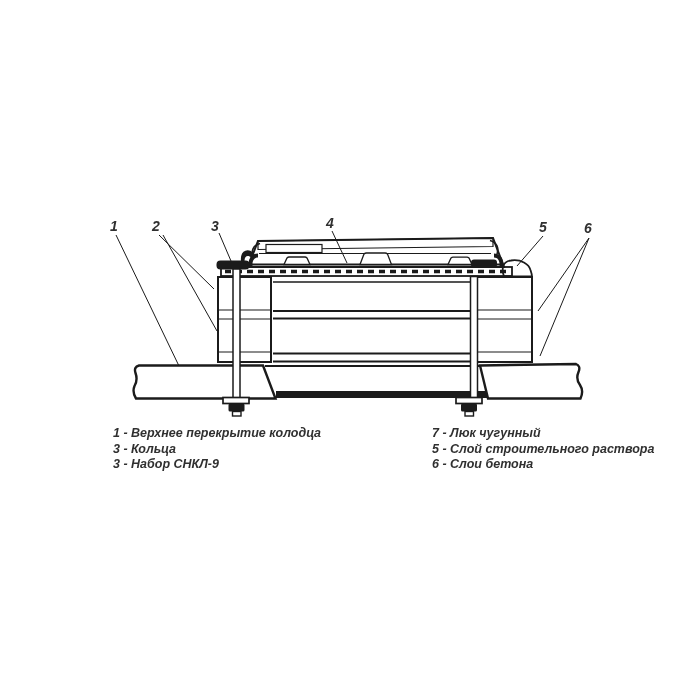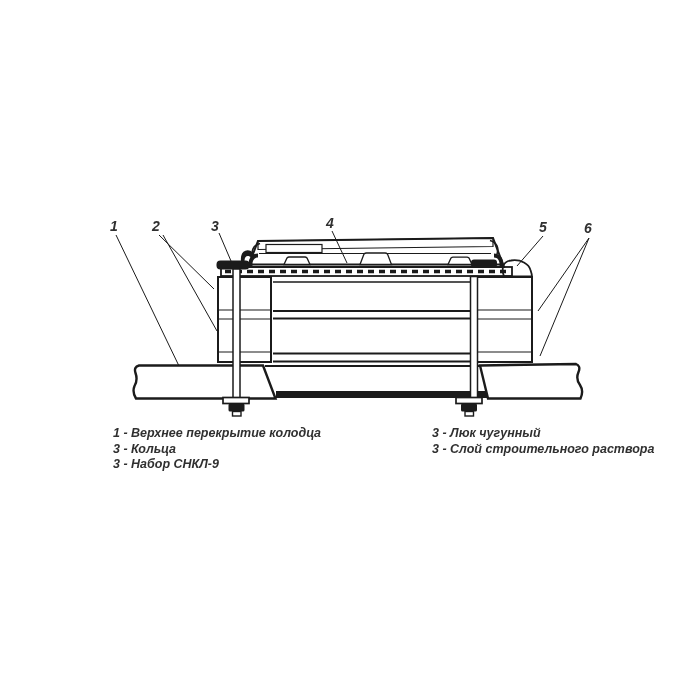--- a/index.html
+++ b/index.html
@@ -148,18 +148,19 @@
     </g>
   </svg>
 
   <div class="legend">
     <div class="legend-col legend-col-left">
       <div class="legend-item">1 - Верхнее перекрытие колодца</div>
       <div class="legend-item">3 - Кольца</div>
       <div class="legend-item">3 - Набор СНКЛ-9</div>
     </div>
     <div class="legend-col legend-col-right">
-      <div class="legend-item">3 - Люк чугунный</div>
-      <div class="legend-item">3 - Слой строительного раствора</div>
+      <div class="legend-item">7 - Люк чугунный</div>
+      <div class="legend-item">5 - Слой строительного раствора</div>
+      <div class="legend-item">6 - Слои бетона</div>
     </div>
   </div>
 
 </div>
 
 </body></html>

